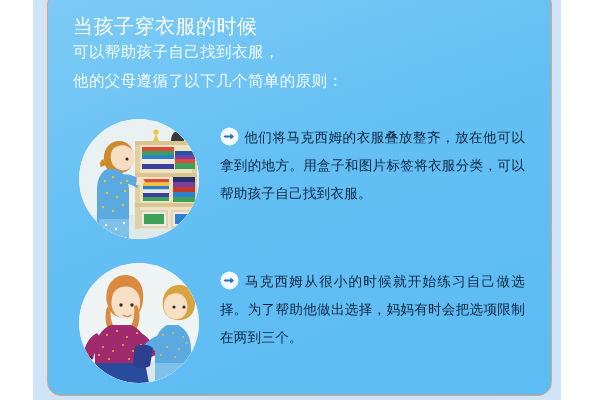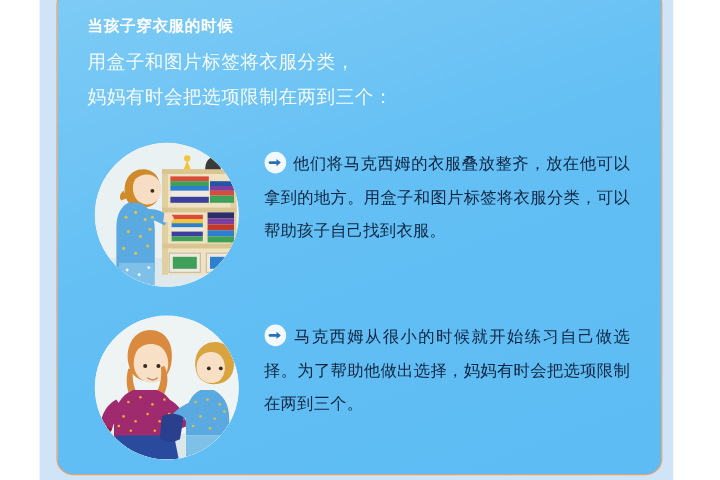--- a/index.html
+++ b/index.html
@@ -52,22 +52,22 @@
     width: 100%;
     height: 100%;
   }
 
   
   .title {
     position: absolute;
     left: 25px;
     top: 22px;
     color: #ffffff;
-    font-size: 13px;
-    font-weight: bold;
+    font-size: 20px;
+    font-weight: normal;
     letter-spacing: 0.5px;
     white-space: nowrap;
   }
   .subtitle {
     position: absolute;
     left: 25px;
     color: #f4fbff;
     font-size: 15.5px;
     font-weight: normal;
     letter-spacing: 0.4px;
@@ -122,22 +122,22 @@
 <body>
 
 <div id="page">
 
   <div class="pale-band"></div>
 
   <div class="card">
     <div class="card-inner">
 
       <div class="title">当孩子穿衣服的时候</div>
-      <div class="subtitle l1">用盒子和图片标签将衣服分类，</div>
-      <div class="subtitle l2">妈妈有时会把选项限制在两到三个：</div>
+      <div class="subtitle l1">可以帮助孩子自己找到衣服，</div>
+      <div class="subtitle l2">他的父母遵循了以下几个简单的原则：</div>
 
       <div class="row r1">
 
         <div class="thumb">
           <svg viewBox="0 0 120 120" xmlns="http://www.w3.org/2000/svg">
             <defs>
               <clipPath id="c1">
                   <circle cx="60" cy="60" r="60"></circle>
                 </clipPath>
             </defs>

